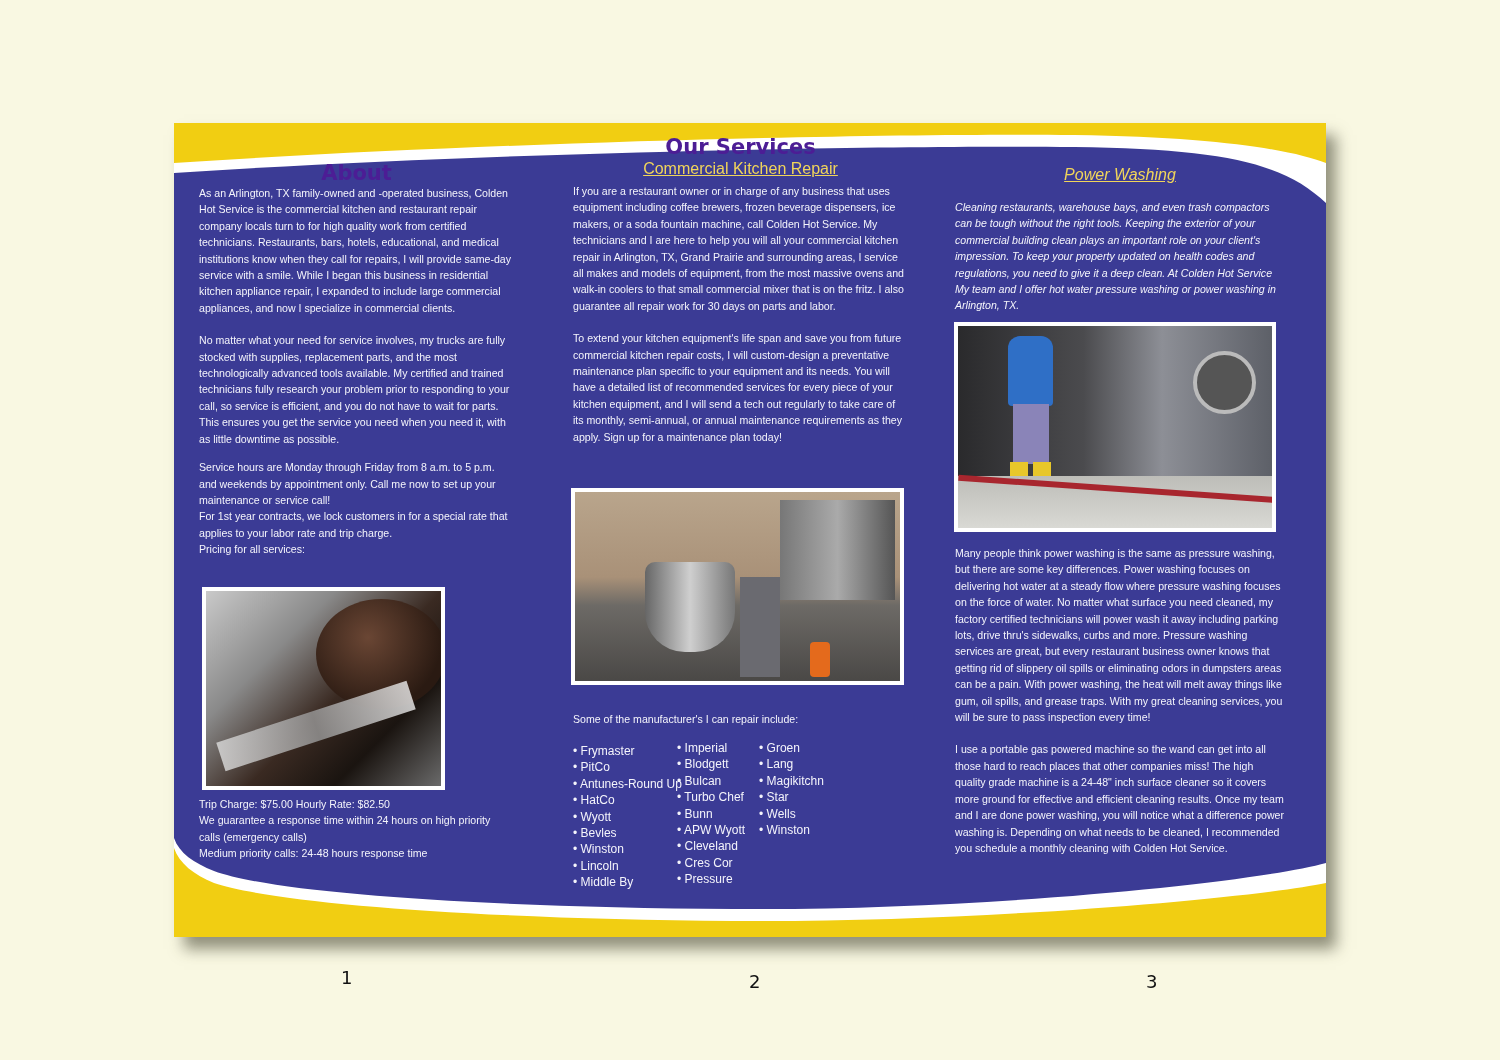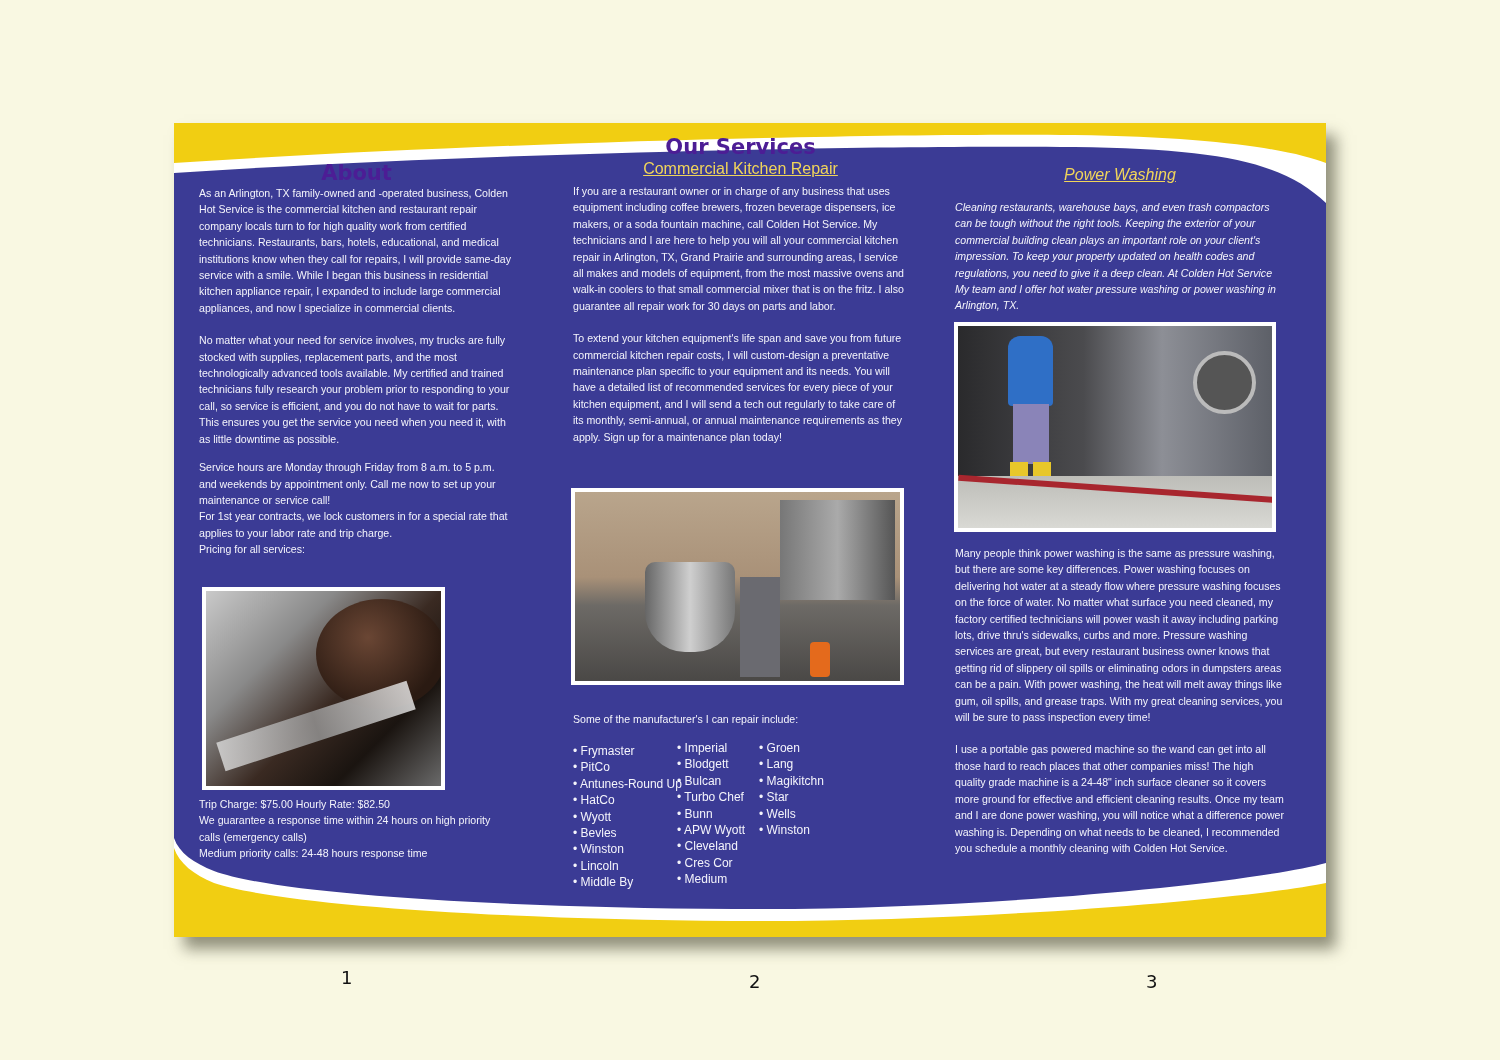--- a/index.html
+++ b/index.html
@@ -77,21 +77,21 @@
     </div>
   <div class="mfr" id="mfr2" style="left:503px;top:617px;">
       <div>Imperial</div>
       <div>Blodgett</div>
       <div>Bulcan</div>
       <div>Turbo Chef</div>
       <div>Bunn</div>
       <div>APW Wyott</div>
       <div>Cleveland</div>
       <div>Cres Cor</div>
-      <div>Medium</div>
+      <div>Pressure</div>
     </div>
   <div class="mfr" id="mfr3" style="left:585px;top:617px;">
       <div>Groen</div>
       <div>Lang</div>
       <div>Magikitchn</div>
       <div>Star</div>
       <div>Wells</div>
       <div>Winston</div>
     </div>
 

